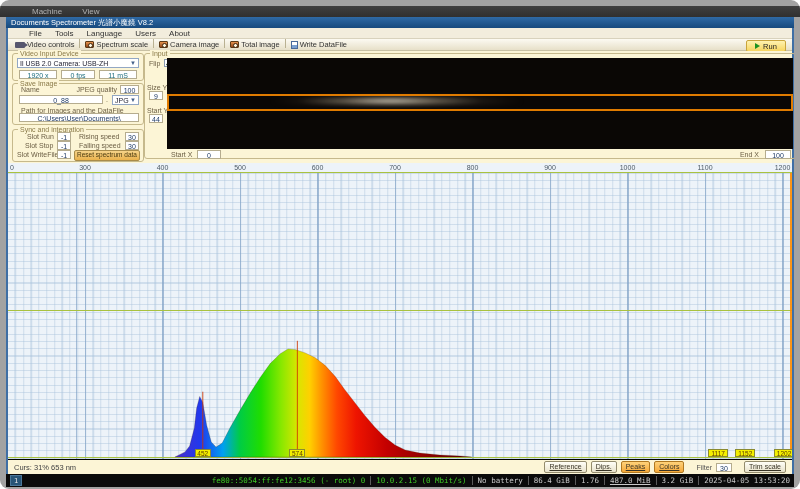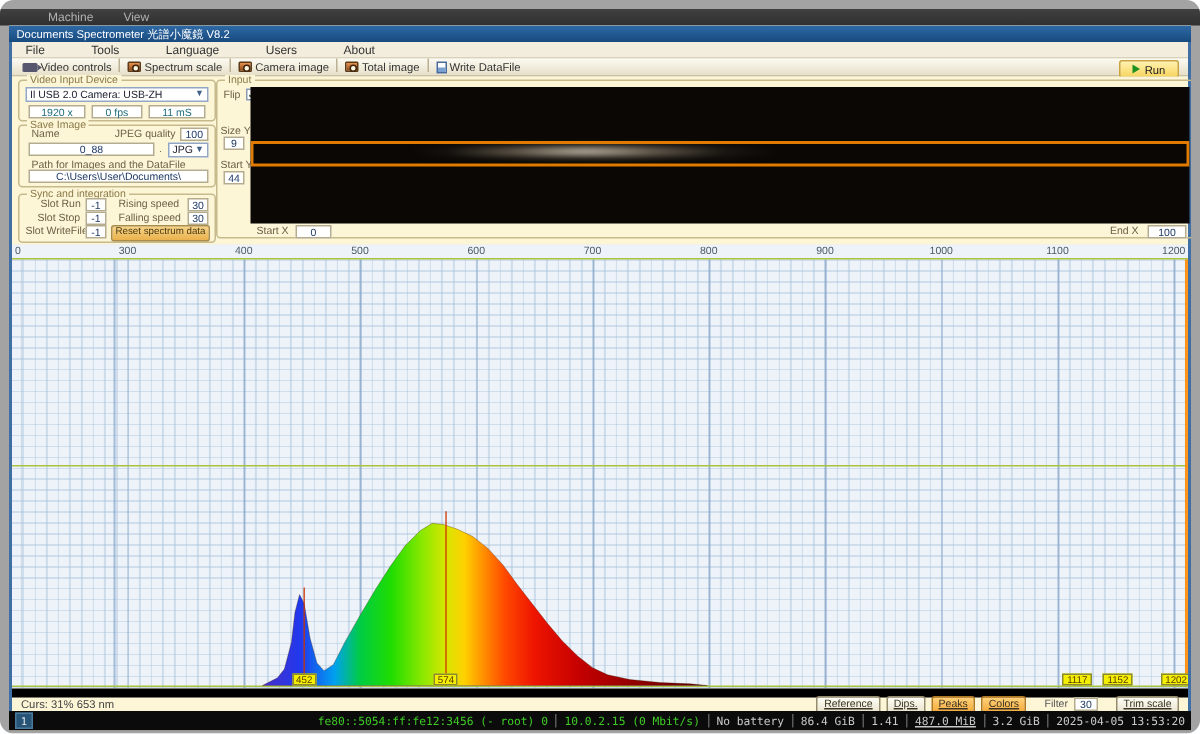--- a/index.html
+++ b/index.html
@@ -11,21 +11,21 @@
          font-size:8px;color:#b0b0b0}
   .vmbar span{cursor:default}
   
   .screen{position:absolute;left:6px;top:17px;width:788px;height:470px;background:#ece9d8;overflow:hidden}
   .appframe{position:absolute;left:0;top:0;width:788px;height:457px;
             box-shadow:inset 2px 0 #3f6fa5, inset -2px 0 #3f6fa5}
   .titlebar{position:absolute;left:0;top:0;width:788px;height:11px;
             background:linear-gradient(#2f6aa6,#174a7e);color:#fff;font-size:7.5px;line-height:11px;
             padding-left:5px;box-sizing:border-box;white-space:nowrap}
   .menubar{position:absolute;left:2px;top:11px;width:784px;height:11px;background:#f2eddd;
-           border-bottom:1px solid #d8d2bd;display:flex;align-items:center;gap:31px;padding-left:9px;
+           border-bottom:1px solid #d8d2bd;display:flex;align-items:center;gap:13px;padding-left:21px;
            box-sizing:border-box;font-size:8px;color:#333}
   .menubar span{cursor:default}
   .toolbar{position:absolute;left:2px;top:22px;width:784px;height:12px;
            background:linear-gradient(#fcfaf2,#e7e0c9);border-bottom:1px solid #c9c1a4;
            display:flex;padding-left:3px;box-sizing:border-box}
   .tbtn{display:flex;align-items:center;gap:2px;font-size:7.5px;color:#333;padding:0 4px;height:11px}
   .tsep{width:1px;height:9px;background:#b9b192;margin:0 1px}
   .icon-video{width:10px;height:6px;background:#56566e;border-radius:1px;position:relative}
   .icon-video::after{content:"";position:absolute;right:-3px;top:1px;border-left:3px solid #56566e;
       border-top:2px solid transparent;border-bottom:2px solid transparent}
@@ -66,21 +66,21 @@
        repeating-linear-gradient(90deg, rgba(125,158,196,.65) 0 1px, transparent 1px 77.5px),
        repeating-linear-gradient(90deg, rgba(166,192,218,.45) 0 1px, transparent 1px 7.75px),
        repeating-linear-gradient(180deg, rgba(166,192,218,.42) 0 1px, transparent 1px 7.3px);
      background-position:77px 0, 7.25px 0, 0 0}
   .tick{position:absolute;top:1px;font-size:7px;color:#4c5a66;width:20px;text-align:center}
   .hguide{position:absolute;left:0;right:0;height:1px}
   .pklabel{position:absolute;height:8px;line-height:8px;padding:0 1px;font-size:6.5px;color:#5a3a00;
            border:1px solid #8a8a30;box-sizing:border-box;text-align:center}
   .chartsvg{position:absolute;left:0;top:0}
   
-  .cfooter{position:absolute;left:2px;top:442px;width:784px;height:15px;background:#fcf5d6;border-top:6px solid #000000;
+  .cfooter{position:absolute;left:2px;top:442px;width:784px;height:15px;background:#fcf5d6;border-top:1px solid #000000;
            display:flex;align-items:center;box-sizing:border-box;padding:0 6px;font-size:7.5px;color:#444}
   .fbtns{margin-left:auto;display:flex;align-items:center;gap:4px}
   .fbtn{background:linear-gradient(#fffef6,#e9e3cc);border:1px solid #948c6d;border-radius:2px;height:10px;
         line-height:9px;font-size:7px;color:#3a3526;padding:0 4px;text-decoration:underline}
   .fbtn.hot{background:linear-gradient(#ffd27a,#f5a93a);border-color:#b07820}
   .flabel{font-size:7px;color:#555;margin-left:8px}
   .ffld{width:16px}
   
   .statusbar{position:absolute;left:0;top:457px;width:788px;height:13px;background:#0b0b0b;display:flex;align-items:center;
              padding:0 4px;box-sizing:border-box;font-family:"DejaVu Sans Mono",monospace;font-size:7.5px}
@@ -273,20 +273,20 @@
       </div>
     </div>
 
     <div class="statusbar">
       <div class="wsbox">1</div>
       <div class="segs">
         <span class="seg" style="color: rgb(63, 202, 38);">fe80::5054:ff:fe12:3456 (- root) 0</span>
         <span class="seg" style="color: rgb(63, 202, 38);">10.0.2.15 (0 Mbit/s)</span>
         <span class="seg" style="color: rgb(201, 201, 201);">No battery</span>
         <span class="seg" style="color: rgb(201, 201, 201);">86.4 GiB</span>
-        <span class="seg" style="color: rgb(201, 201, 201);">1.41</span>
+        <span class="seg" style="color: rgb(201, 201, 201);">1.76</span>
         <span class="seg" style="color: rgb(201, 201, 201); text-decoration: underline;">487.0 MiB</span>
         <span class="seg" style="color: rgb(201, 201, 201);">3.2 GiB</span>
         <span class="seg" style="color: rgb(201, 201, 201);">2025-04-05 13:53:20</span>
       </div>
     </div>
   </div>
 </div>
 
 </body></html>

